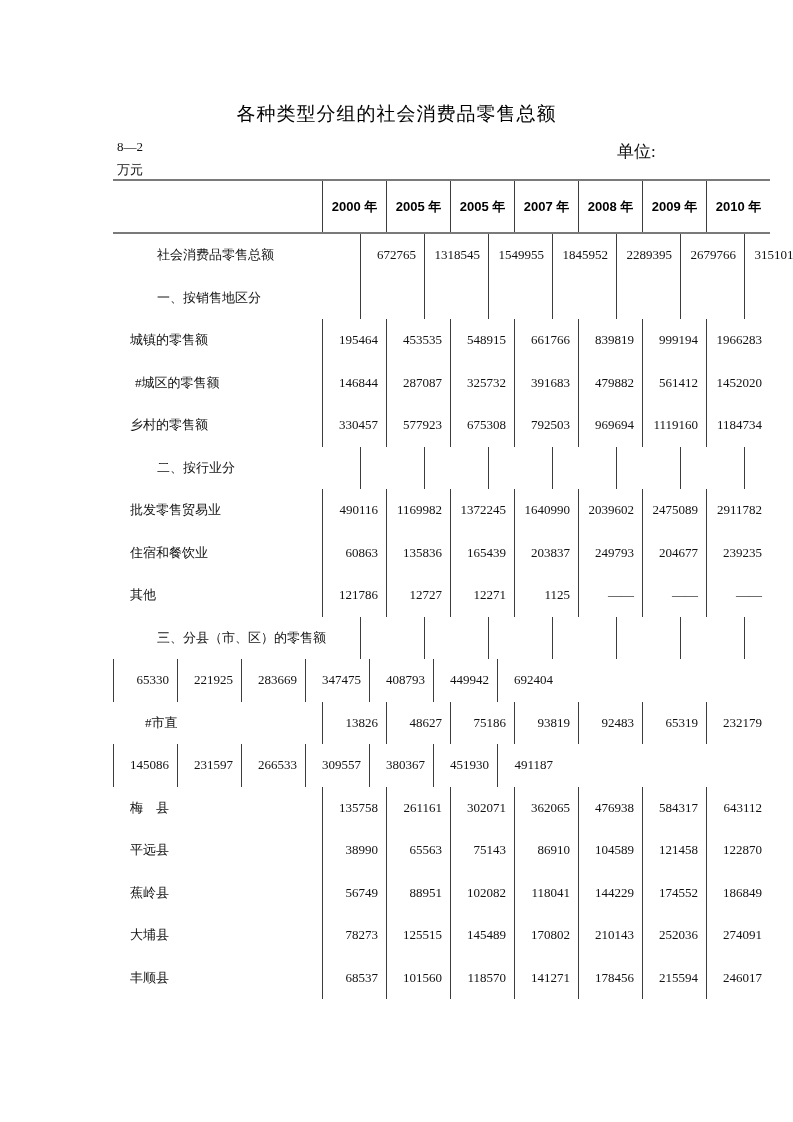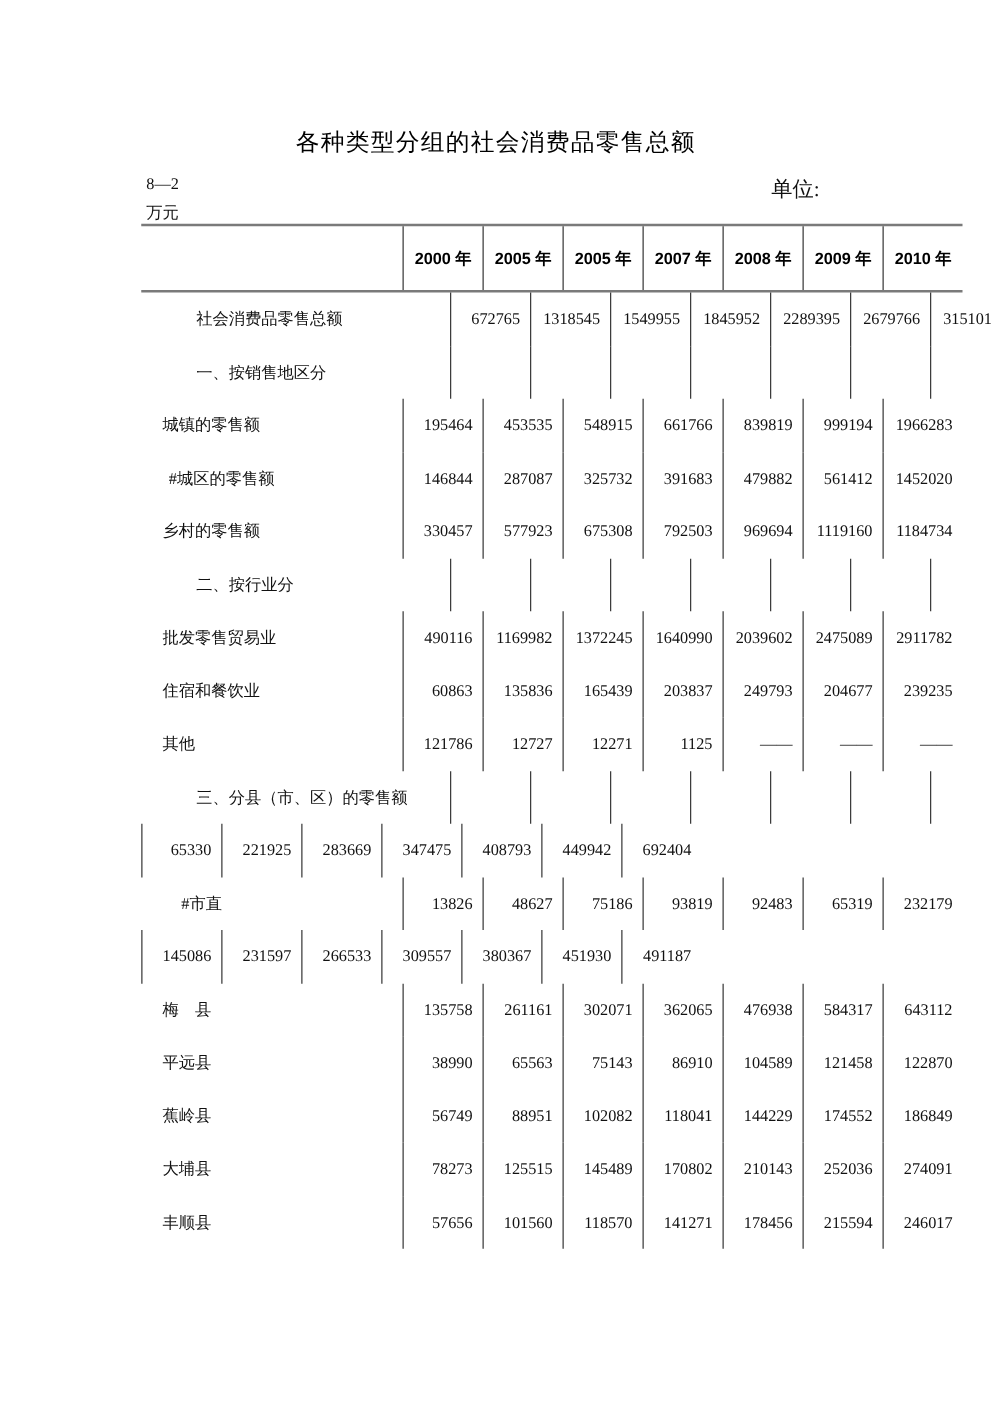--- a/index.html
+++ b/index.html
@@ -228,21 +228,21 @@
           <div class="cell year-col value-cell">78273</div>
           <div class="cell year-col value-cell">125515</div>
           <div class="cell year-col value-cell">145489</div>
           <div class="cell year-col value-cell">170802</div>
           <div class="cell year-col value-cell">210143</div>
           <div class="cell year-col value-cell">252036</div>
           <div class="cell year-col value-cell">274091</div>
         </div>
         <div class="row">
           <div class="cell label-col ind1">丰顺县</div>
-          <div class="cell year-col value-cell">57656</div>
+          <div class="cell year-col value-cell">68537</div>
           <div class="cell year-col value-cell">101560</div>
           <div class="cell year-col value-cell">118570</div>
           <div class="cell year-col value-cell">141271</div>
           <div class="cell year-col value-cell">178456</div>
           <div class="cell year-col value-cell">215594</div>
           <div class="cell year-col value-cell">246017</div>
         </div>
       </div>
   </div>
 </div>

